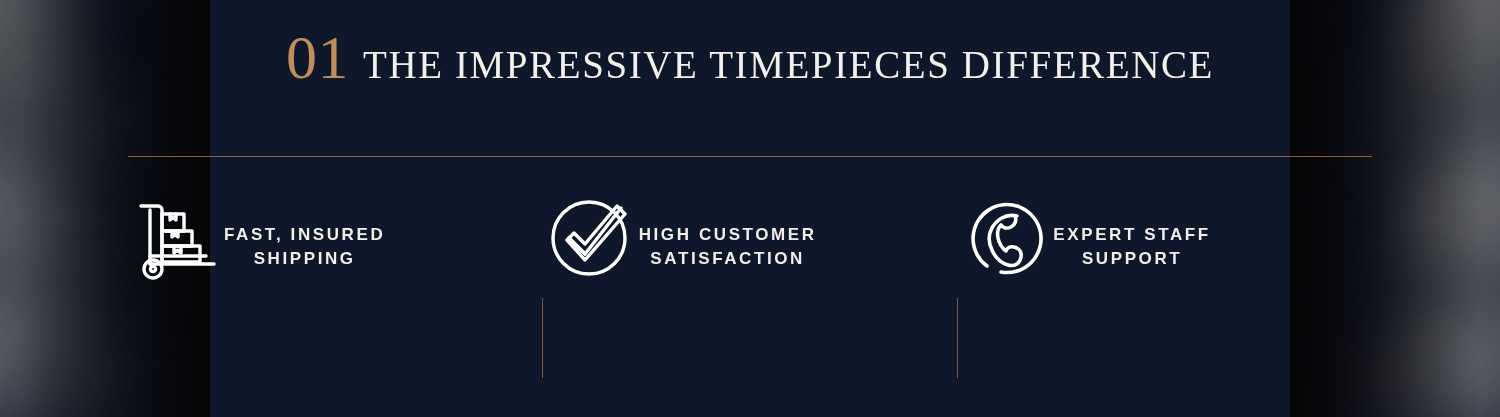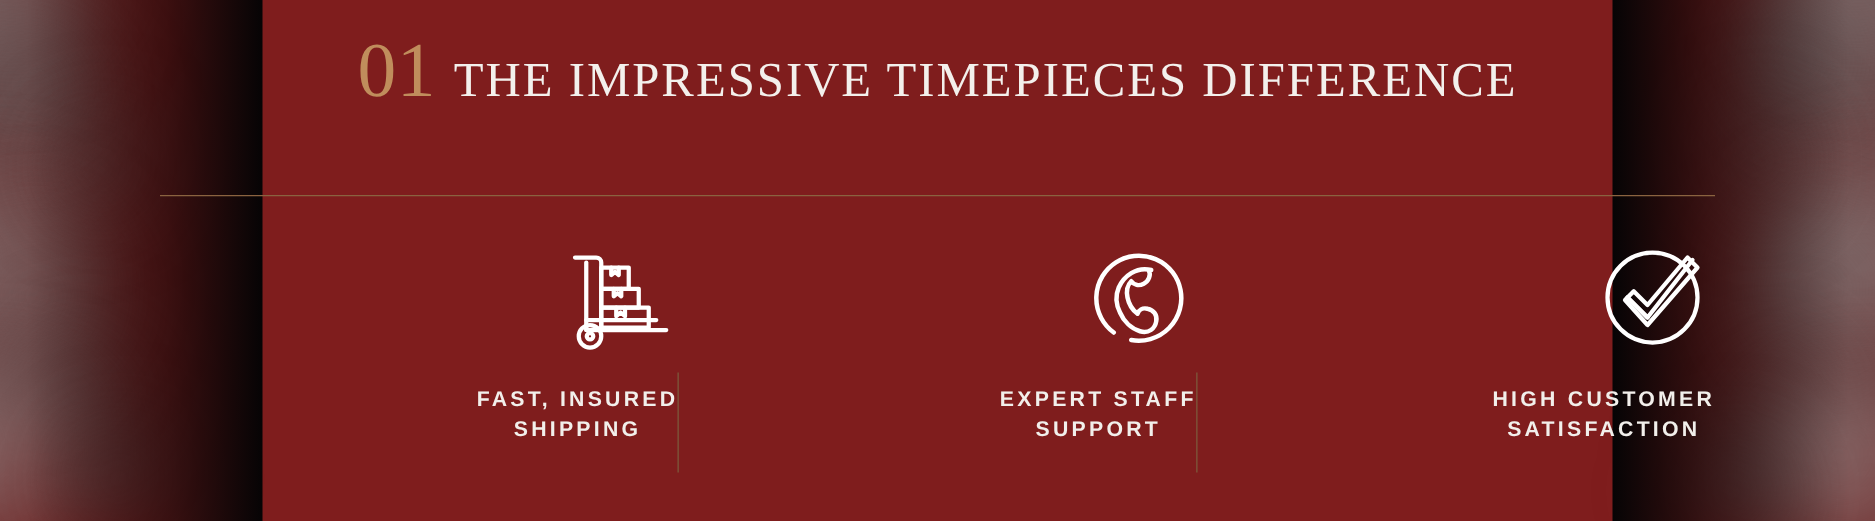--- a/index.html
+++ b/index.html
@@ -13,21 +13,21 @@
 
   body {
     font-family:"Liberation Sans", sans-serif;
     position:relative;
   }
 
   .banner {
     position:relative;
     width:1500px;
     height:417px;
-    background:#7f1d1d;
+    background:#0f172a;
     overflow:hidden;
   }
 
   
   .smoke {
     position:absolute;
     top:-10%;
     height:120%;
     width:270px;
     pointer-events:none;
@@ -116,22 +116,22 @@
   .features {
     position:absolute;
     left:128px;
     top:186px;
     width:1244px;
     display:flex;
   }
   .feature {
     flex:1 1 0;
     display:flex;
-    flex-direction:column;
-    align-items:flex-end;
+    flex-direction:row;
+    align-items:center;
     position:relative;
   }
   .feature + .feature::before {
     content:"";
     position:absolute;
     left:-0.5px;
     top:112px;
     width:1px;
     height:80px;
     background:#7d5b3c;
@@ -224,44 +224,44 @@
             <path d="M46 58 v7 l3.5-3 3.5 3 v-7"></path>
           </svg>
         </div>
         <div class="feature-label">FAST, INSURED
 SHIPPING</div>
       </div>
 
 
       <div class="feature">
         <div class="feature-icon">
+          <svg width="96" height="96" viewBox="0 0 96 96" fill="none" stroke="#ffffff" stroke-width="3.4" stroke-linecap="round" stroke-linejoin="round">
+            <circle cx="46" cy="50" r="36"></circle>
+            <path d="M26 50 L42 66 L78 20"></path>
+            <path d="M26 50 L42 66"></path>
+            <path d="M33 43 L42 52" opacity="0"></path>
+
+            <path d="M24 52 L31 45 L42 56 L74 18 L82 26 L42 72 Z"></path>
+          </svg>
+        </div>
+        <div class="feature-label">HIGH CUSTOMER
+SATISFACTION</div>
+      </div>
+
+      <div class="feature">
+        <div class="feature-icon">
           <svg width="96" height="96" viewBox="0 0 96 96" fill="none" stroke="#ffffff" stroke-width="3.6" stroke-linecap="round" stroke-linejoin="round">
 
             <path d="M30 78 A34 34 0 1 1 44 84"></path>
 
             <path d="M60 28 c-12 -3 -22 5 -26 14 c-3 7 -2 14 1 20 c3 7 9 13 16 15
                      c7 2 12 -2 13 -8 c1 -5 -2 -9 -7 -10 c-4 -1 -7 1 -8 4
                      c-4 -3 -7 -8 -8 -13 c-1 -5 0 -10 3 -13 c2 3 6 4 10 2
                      c4 -2 6 -7 4 -11 Z"></path>
           </svg>
         </div>
         <div class="feature-label">EXPERT STAFF
 SUPPORT</div>
       </div>
 
-      <div class="feature">
-        <div class="feature-icon">
-          <svg width="96" height="96" viewBox="0 0 96 96" fill="none" stroke="#ffffff" stroke-width="3.4" stroke-linecap="round" stroke-linejoin="round">
-            <circle cx="46" cy="50" r="36"></circle>
-            <path d="M26 50 L42 66 L78 20"></path>
-            <path d="M26 50 L42 66"></path>
-            <path d="M33 43 L42 52" opacity="0"></path>
-
-            <path d="M24 52 L31 45 L42 56 L74 18 L82 26 L42 72 Z"></path>
-          </svg>
-        </div>
-        <div class="feature-label">HIGH CUSTOMER
-SATISFACTION</div>
-      </div>
-
     </div>
   </div>
 </div>
 
 </body></html>

